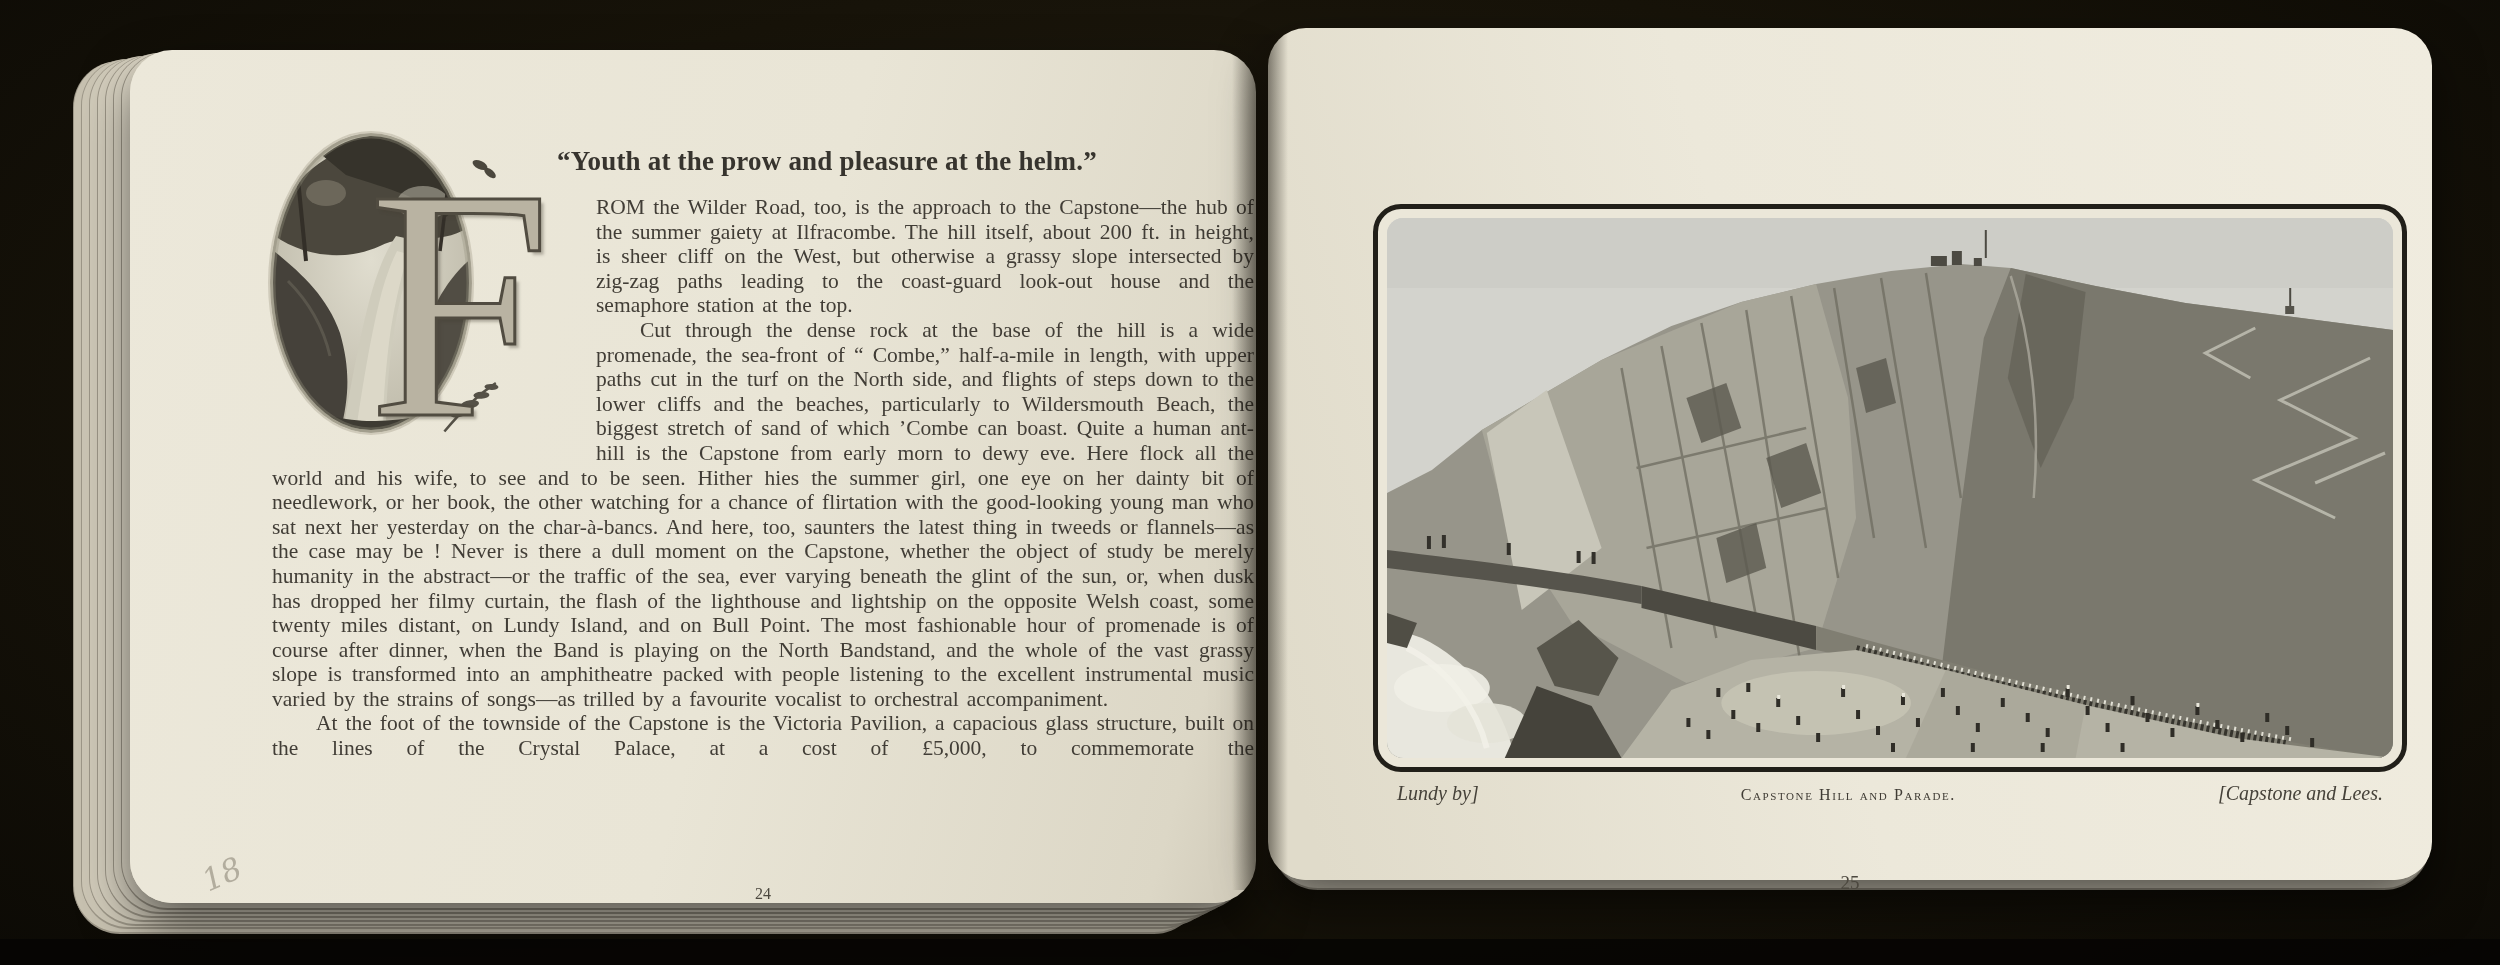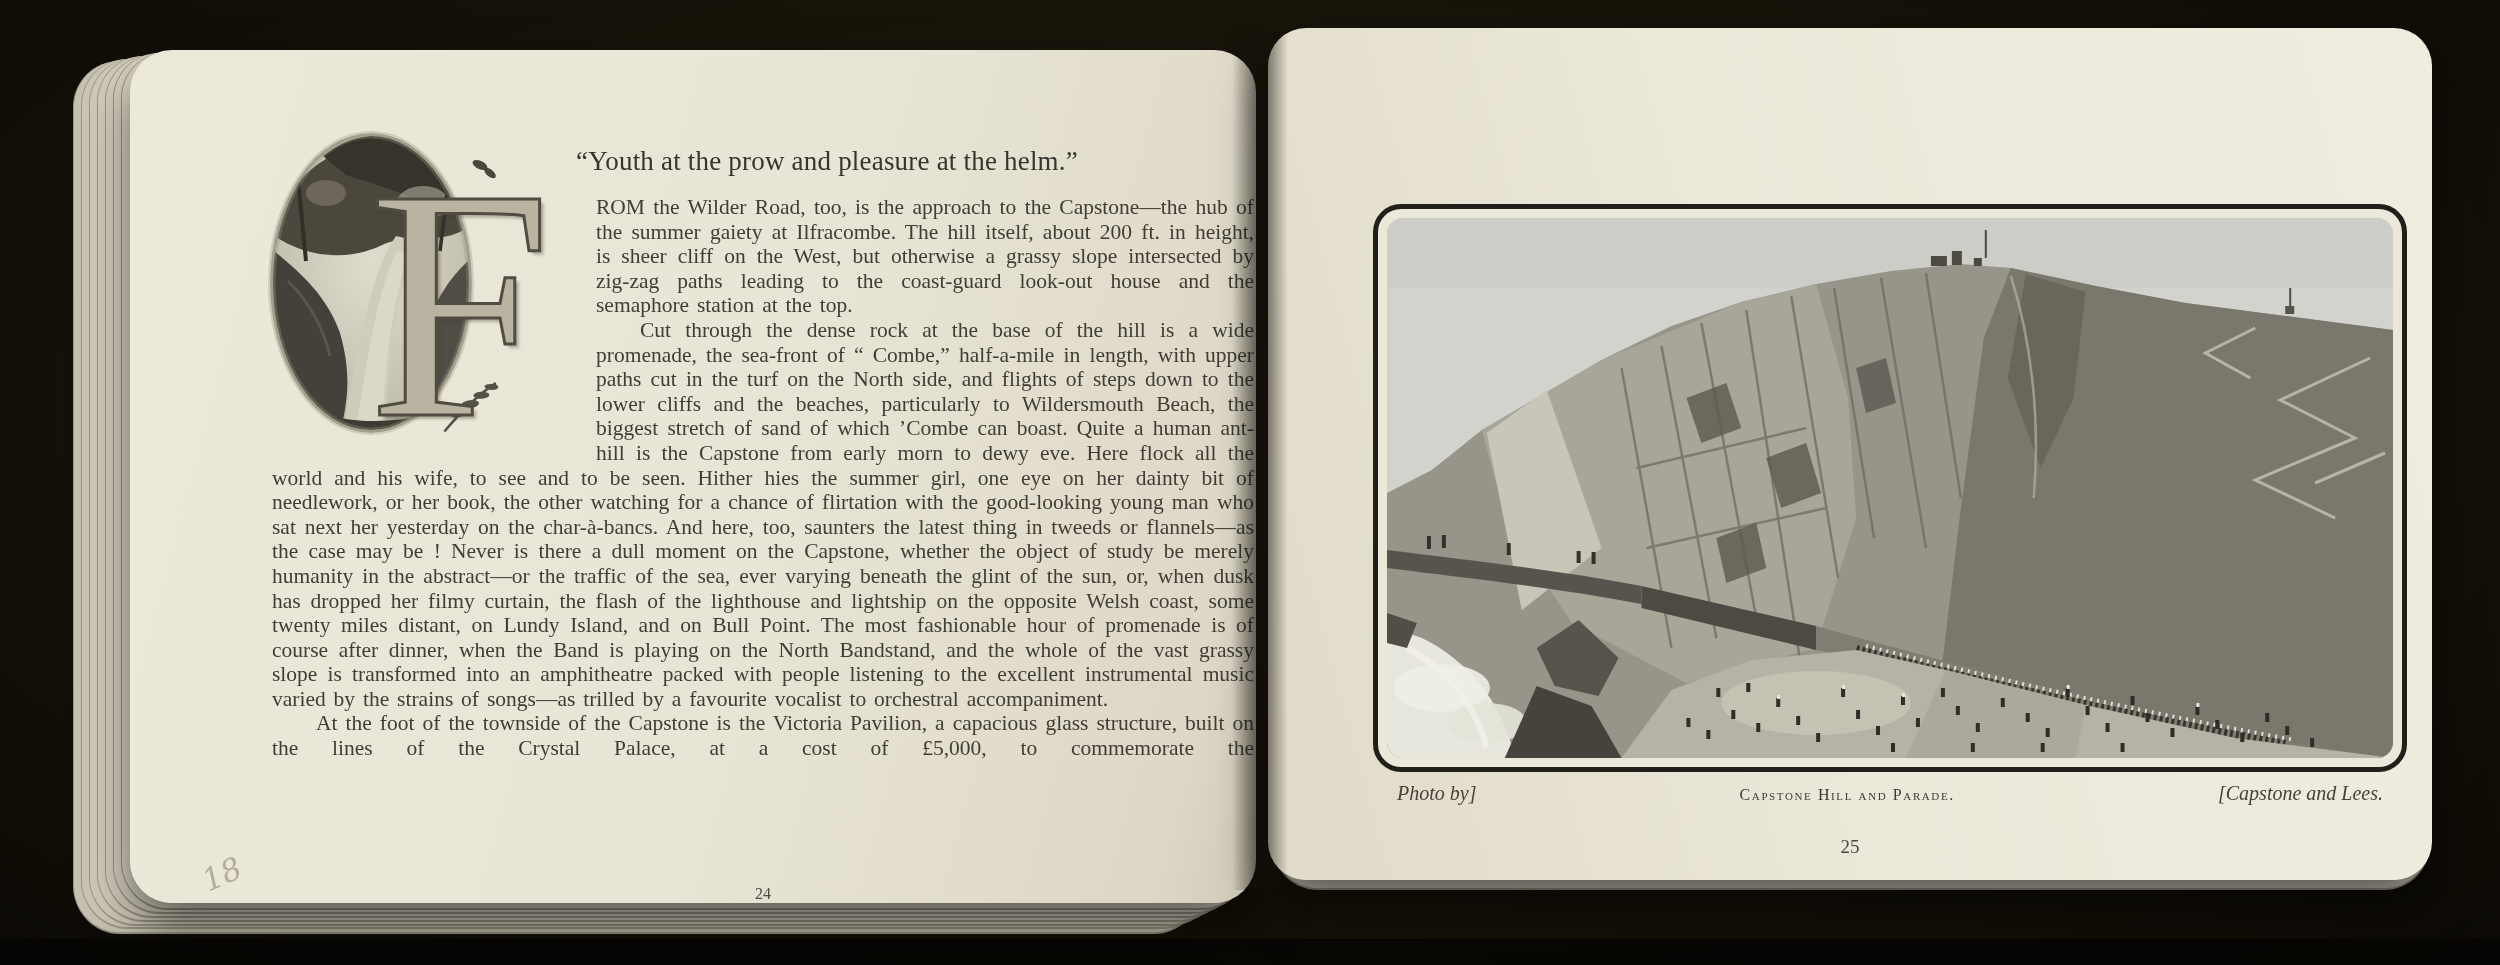--- a/index.html
+++ b/index.html
@@ -31,21 +31,21 @@
   .spine-shadow {
     position:absolute; left:1232px; top:34px; width:56px; height:856px;
     background:linear-gradient(90deg, rgba(20,16,8,0) 0%, rgba(20,16,8,.45) 40%, rgba(20,16,8,.55) 60%, rgba(20,16,8,0) 100%);
     pointer-events:none;
   }
 
   
   .text-block { position:absolute; left:142px; top:96px; width:982px; color:#413d36; }
   .heading {
     margin:0 0 18px 250px; width:610px; text-align:center;
-    font-size:27px; font-weight:normal; letter-spacing:.2px; color:#37342e;
+    font-size:27px; font-weight:bold; letter-spacing:.2px; color:#37342e;
   }
   .decor { float:left; width:310px; height:270px; margin:-4px 14px 4px 0; position:relative; }
   .decor svg.vignette { position:absolute; left:-4px; top:-60px; width:262px; height:312px; }
   .dropcap {
     position:absolute; left:96px; top:-52px; font-size:330px; line-height:1;
     font-family:"Liberation Serif", serif; color:#b9b3a2;
     -webkit-text-stroke:3px #514c41;
     text-shadow:4px 4px 3px rgba(70,64,52,.35);
   }
   .text-block p {
@@ -69,21 +69,21 @@
   }
   .photo { width:100%; height:100%; border-radius:16px; overflow:hidden; background:#d3d3cd; }
   .photo svg { display:block; width:100%; height:100%; }
   .caption-row {
     position:absolute; left:105px; top:754px; width:1034px; padding:0 24px;
     display:flex; justify-content:space-between; align-items:baseline;
     font-size:20px; color:#46423a;
   }
   .caption-side { font-style:italic; font-family:"Liberation Serif", serif; }
   .caption-center { font-variant:small-caps; letter-spacing:1.6px; font-size:16px; color:#3f3b34; }
-  .pagenum-right { position:absolute; left:0; top:808px; width:100%; text-align:center; font-size:19px; color:#4c483f; }
+  .pagenum-right { position:absolute; left:0; top:844px; width:100%; text-align:center; font-size:19px; color:#4c483f; }
 </style>
 </head>
 <body>
 
 <div class="sheet" style="left:74px;  top:61px; width:1126px; height:871px; background:#c7c1b0;"></div>
 <div class="sheet" style="left:82px;  top:59px; width:1126px; height:868px; background:#ccc6b5;"></div>
 <div class="sheet" style="left:90px;  top:58px; width:1126px; height:866px; background:#d1cbba;"></div>
 <div class="sheet" style="left:98px;  top:56px; width:1126px; height:864px; background:#d5cfbe;"></div>
 <div class="sheet" style="left:106px; top:55px; width:1126px; height:861px; background:#d9d3c2;"></div>
 <div class="sheet" style="left:114px; top:53px; width:1126px; height:859px; background:#ddd7c6;"></div>
@@ -266,21 +266,21 @@
           <rect x="588" y="40" width="8" height="8"></rect>
         </g>
         <path d="M600,12 L600,40" stroke="#4c4a42" stroke-width="2"></path>
         <path d="M905,70 L905,90" stroke="#4c4a42" stroke-width="2"></path>
         <rect x="900" y="88" width="9" height="8" fill="#55534b"></rect>
       </svg>
     </div>
   </div>
 
   <div class="caption-row">
-    <span class="caption-side">Photo by]</span>
+    <span class="caption-side">Lundy by]</span>
     <span class="caption-center">Capstone Hill and Parade.</span>
     <span class="caption-side">[Capstone and Lees.</span>
   </div>
 
   <div class="pagenum-right">25</div>
 </div>
 
 <div class="spine-shadow"></div>
 <div class="table-edge"></div>
 

